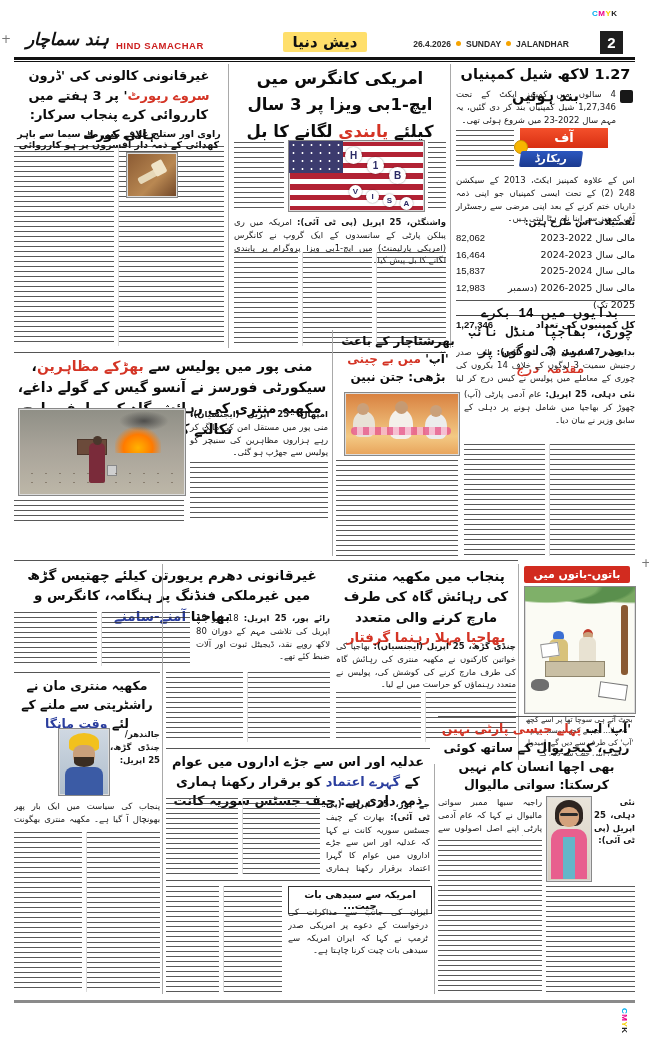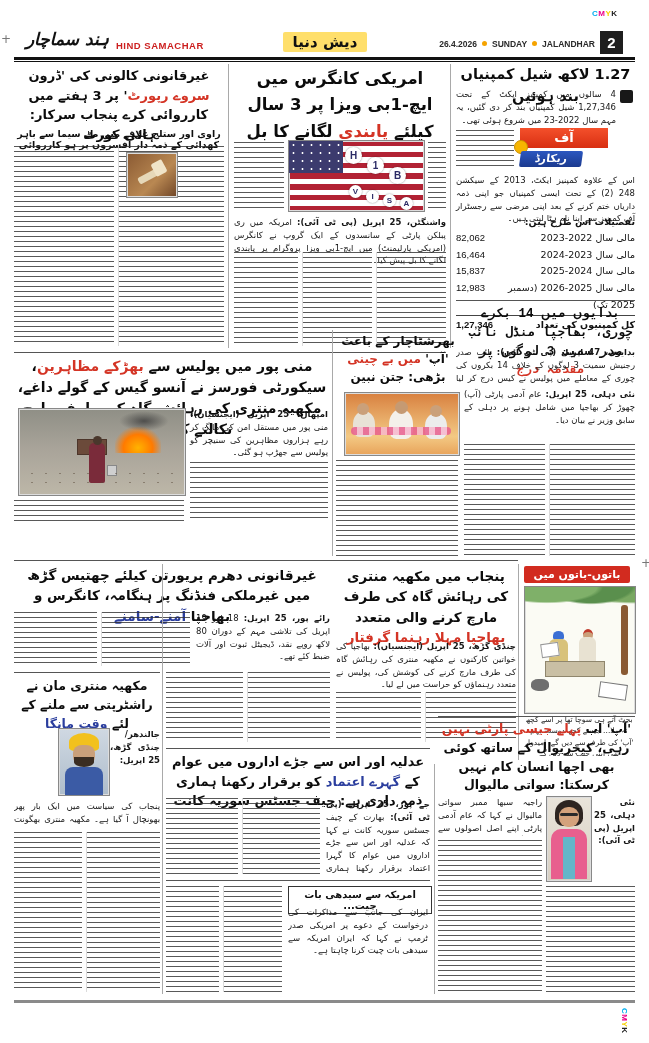--- a/index.html
+++ b/index.html
@@ -50,21 +50,21 @@
 
   <div class="abs cmyk lat" style="left:592px;top:2px;">
     <span class="c-c">C</span><span class="c-m">M</span><span class="c-y">Y</span><span class="c-k">K</span>
   </div>
   <div class="abs reg" style="left:1px;top:34px;">+</div>
   <div class="abs reg" style="left:641px;top:558px;">+</div>
 
   <div class="abs urdu" style="left:14px;top:29px;width:95px;font-size:17px;font-weight:bold;font-style:italic;">ہند سماچار</div>
   <div class="abs lat" style="left:116px;top:40px;font-size:9.5px;font-weight:bold;color:#cc1f1f;letter-spacing:.5px;">HIND SAMACHAR</div>
   <div class="abs urdu" style="left:255px;top:33px;width:140px;text-align:center;font-size:15px;font-weight:bold;"><span class="ylw">دیش دنیا</span></div>
-  <div class="abs lat" style="left:430px;top:39px;width:165px;font-size:8.5px;font-weight:bold;color:#2a2a2a;text-align:right;">
+  <div class="abs lat" style="left:404px;top:39px;width:165px;font-size:8.5px;font-weight:bold;color:#2a2a2a;text-align:right;">
     <span>26.4.2026</span><span class="dot"></span><span>SUNDAY</span><span class="dot"></span><span>JALANDHAR</span>
   </div>
   <div class="abs pagebox lat" style="left:600px;top:31px;width:23px;height:23px;">2</div>
   <div class="abs" style="left:14px;top:57px;width:621px;height:2.5px;background:#111;"></div>
   <div class="abs" style="left:14px;top:61px;width:621px;height:1px;background:#111;"></div>
 
   <div class="abs urdu hl" style="left:14px;top:66px;width:210px;font-size:13px;">
     <span>غیرقانونی کالونی کی 'ڈرون </span><span class="acc-r">سروے رپورٹ</span><span>' پر 3 ہفتے میں کارروائی کرے پنجاب سرکار: ہائی کورٹ</span>
   </div>
   <div class="abs urdu subhl" style="left:14px;top:128px;width:210px;">راوی اور ستلج علاقے میں طے سیما سے باہر کھدائی کے ذمہ دار افسروں پر ہو کارروائی</div>

